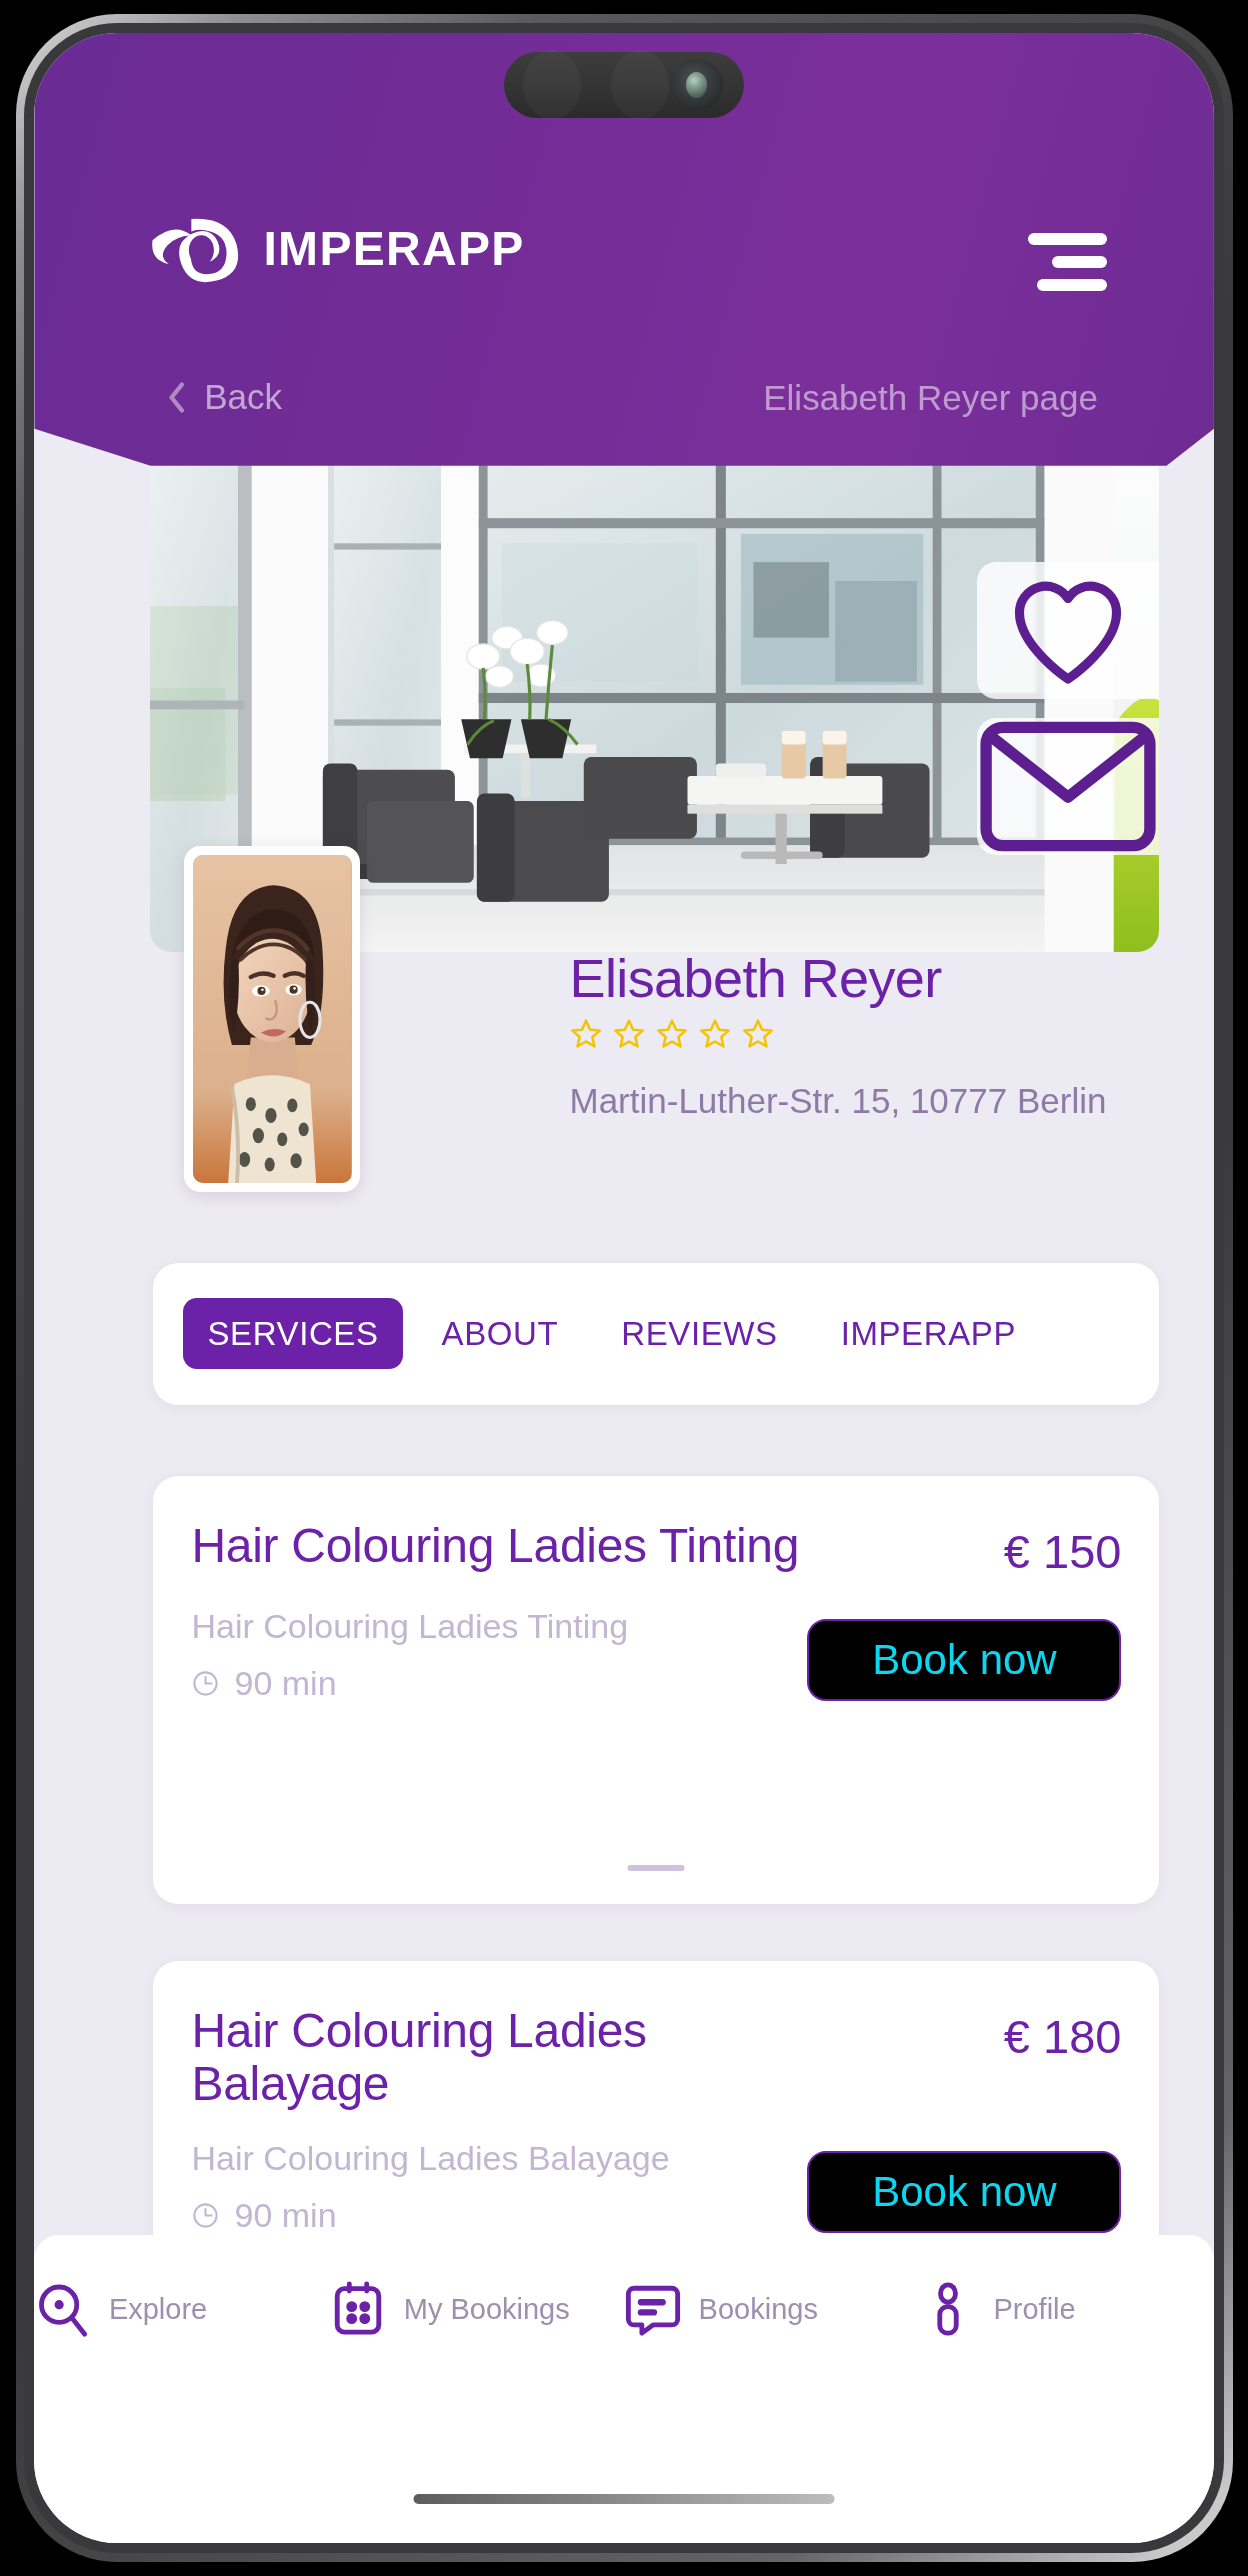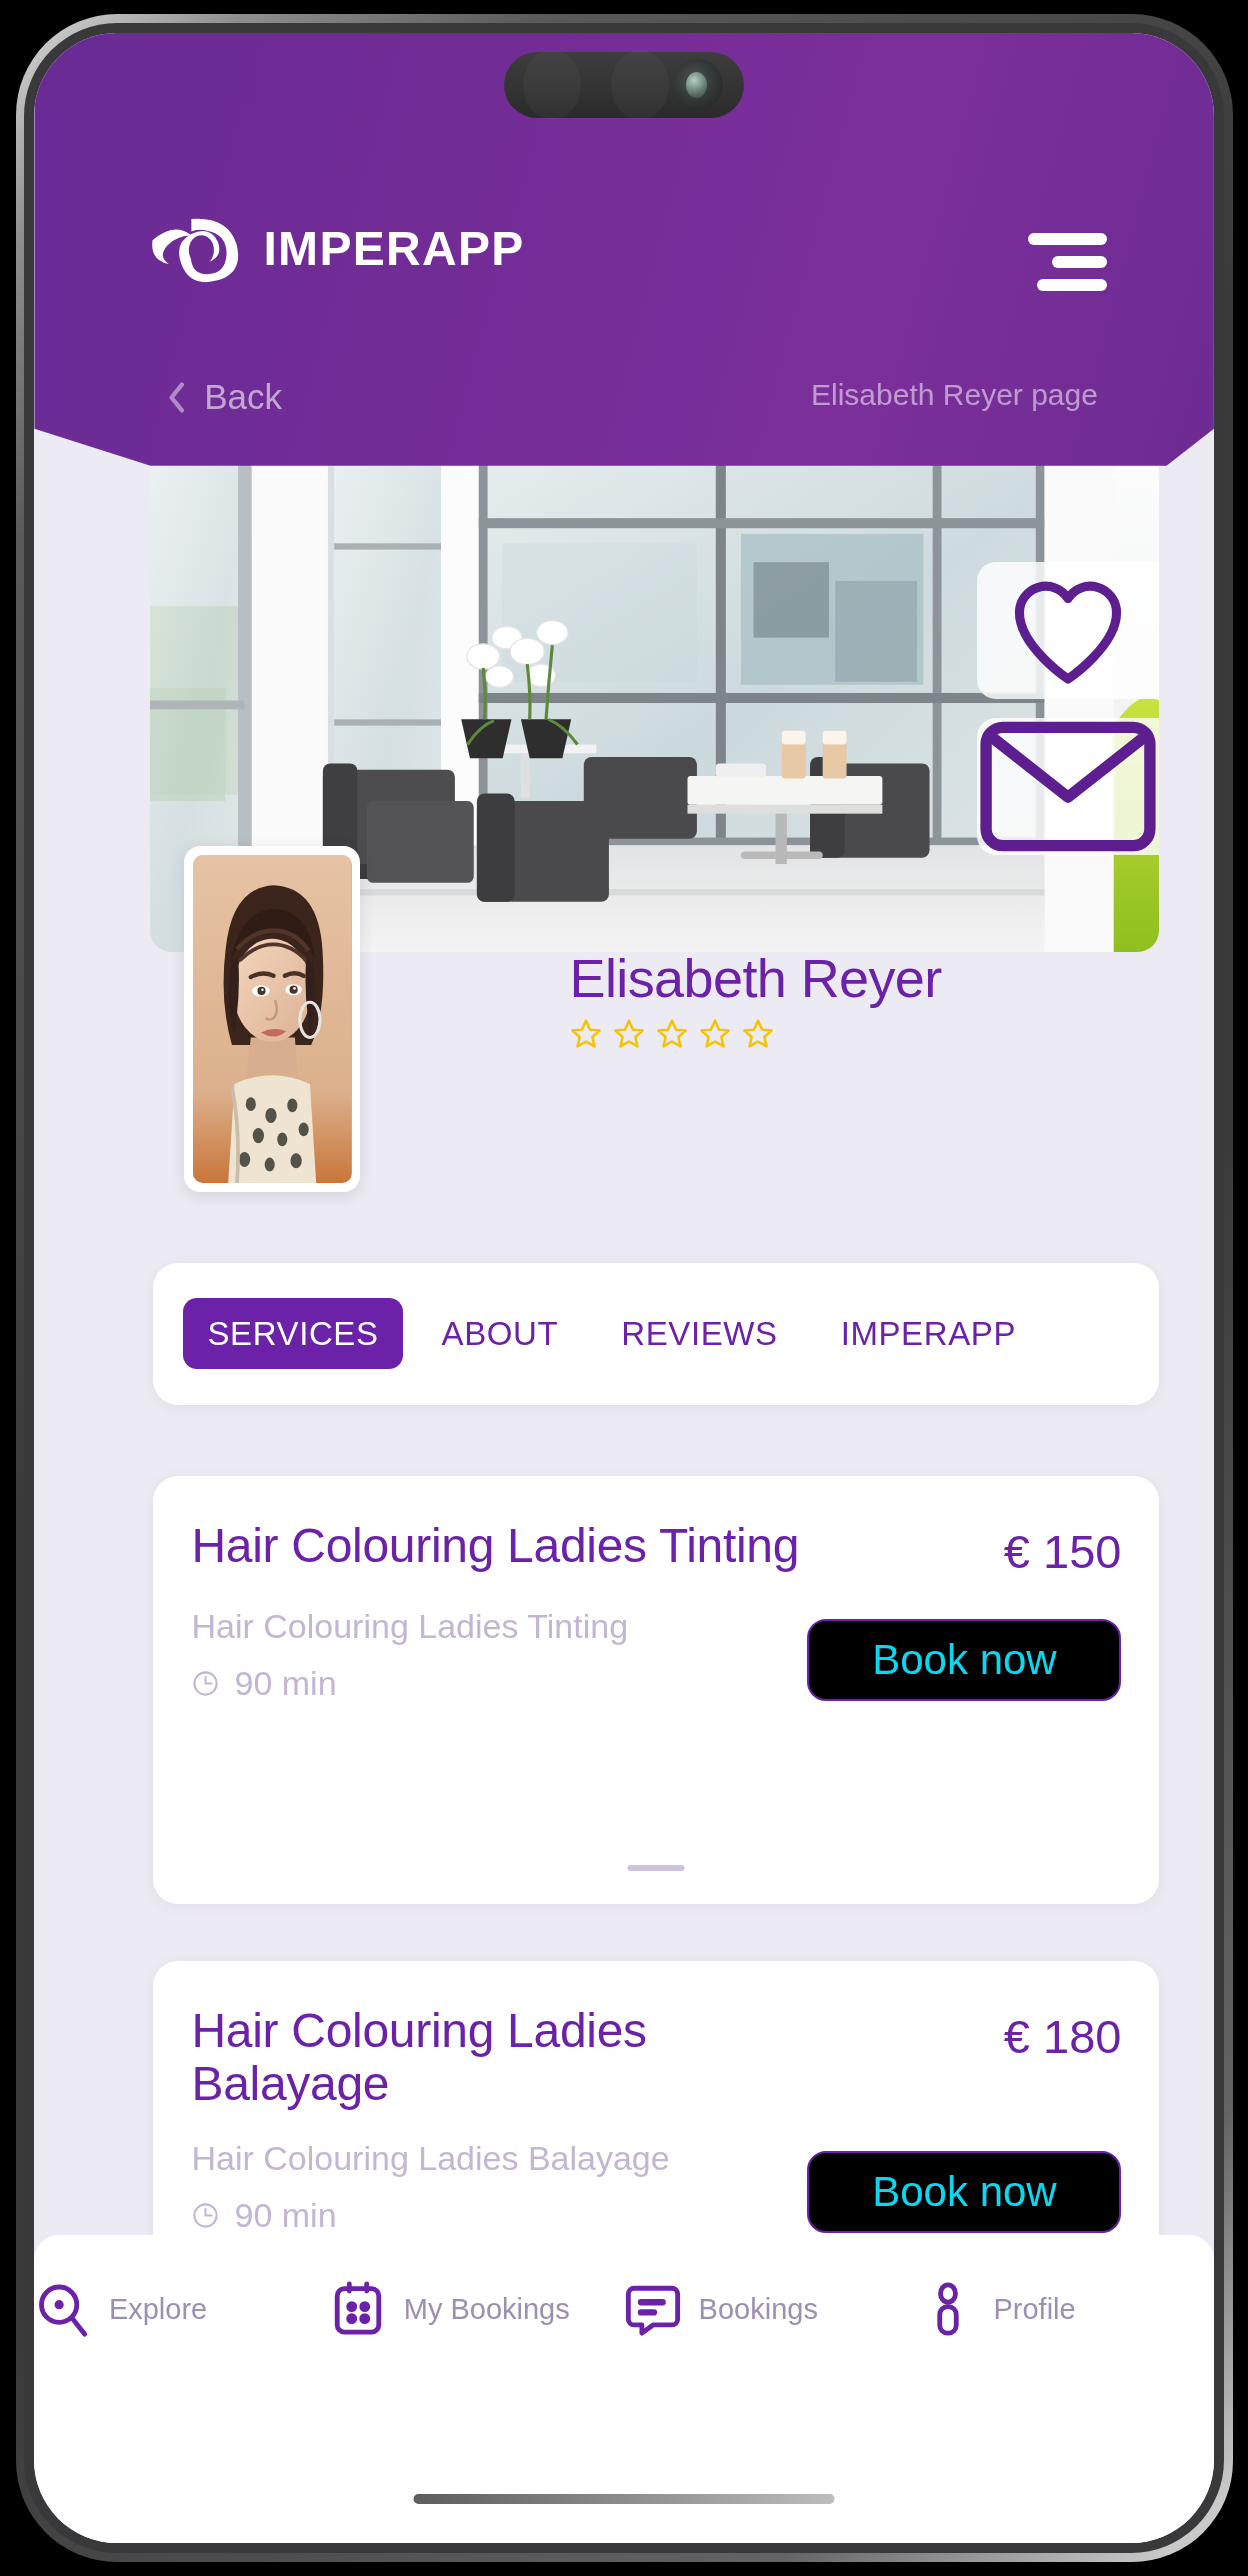--- a/index.html
+++ b/index.html
@@ -87,21 +87,21 @@
 
   .subbar { position: absolute; left: 0; top: 333px; width: 100%; height: 82px; z-index: 30; }
   .back-btn {
     position: absolute; left: 132px; top: 11.3px;
     display: flex; align-items: center; gap: 16.4px; cursor: pointer;
   }
   .back-chev { width: 21.4px; height: 31px; flex:none; }
   .back-label { color: rgba(255,255,255,0.58); font-size: 35px; }
   .page-title {
     position: absolute; right: 116px; top: 12.6px;
-    color: rgba(255,255,255,0.52); font-size: 30px;
+    color: rgba(255,255,255,0.52); font-size: 35px;
   }
 
   
   .content { position: absolute; left:0; top:0; width: 100%; height: 100%; }
 
   
   .hero {
     position: absolute; left: 116px; top: 416px;
     width: 1009px; height: 503px;
     border-radius: 21.4px;
@@ -420,20 +420,21 @@
         <svg width="34" height="34" viewBox="0 0 24 24" fill="none" stroke="#f5c400" stroke-width="1.8" stroke-linejoin="round">
                 <polygon points="12,2.6 14.9,9 21.6,9.6 16.5,14.1 18,20.8 12,17.3 6,20.8 7.5,14.1 2.4,9.6 9.1,9"></polygon>
               </svg>
         <svg width="34" height="34" viewBox="0 0 24 24" fill="none" stroke="#f5c400" stroke-width="1.8" stroke-linejoin="round">
                 <polygon points="12,2.6 14.9,9 21.6,9.6 16.5,14.1 18,20.8 12,17.3 6,20.8 7.5,14.1 2.4,9.6 9.1,9"></polygon>
               </svg>
         <svg width="34" height="34" viewBox="0 0 24 24" fill="none" stroke="#f5c400" stroke-width="1.8" stroke-linejoin="round">
                 <polygon points="12,2.6 14.9,9 21.6,9.6 16.5,14.1 18,20.8 12,17.3 6,20.8 7.5,14.1 2.4,9.6 9.1,9"></polygon>
               </svg>
       </div>
+      <div class="biz-addr">Martin-Luther-Str. 15, 10777 Berlin</div>
     </div>
 
     <div class="tabs-card">
       <div class="tab active">SERVICES</div>
       <div class="tab">ABOUT</div>
       <div class="tab">REVIEWS</div>
       <div class="tab">IMPERAPP</div>
     </div>
 
     <div class="svc-card c1">

